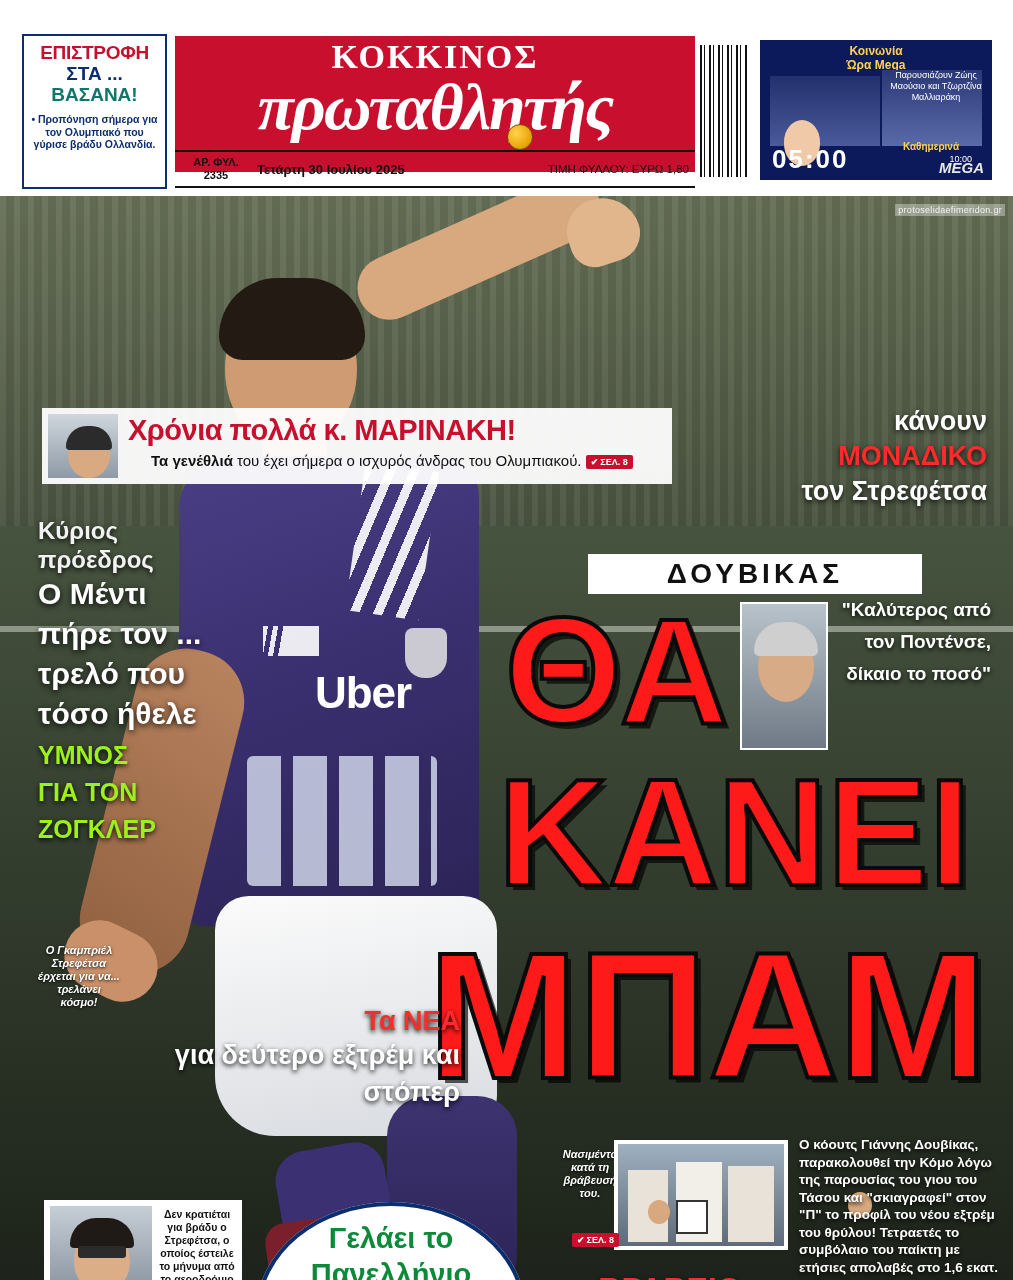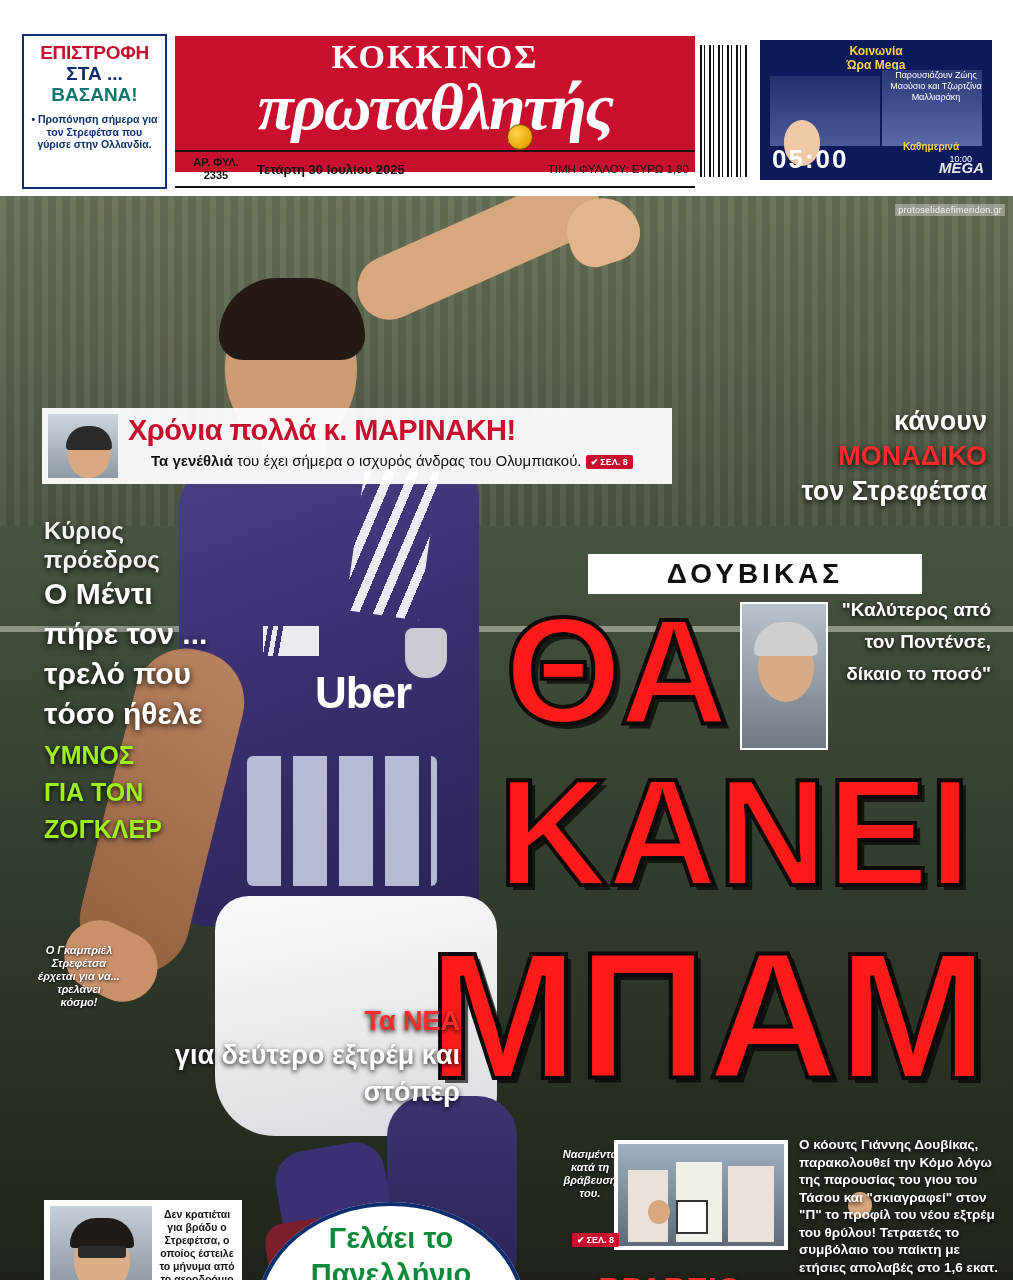--- a/index.html
+++ b/index.html
@@ -146,21 +146,21 @@
   .sel-badge .tick { color:#fff; margin-right:2px; }
 
   .tr-head {
     position:absolute; right:26px; top:208px; width:270px; text-align:right;
     color:#ffffff; font-weight:bold; font-size:27px; line-height:35px;
     text-shadow:0 2px 5px rgba(0,0,0,.8);
   }
   .tr-head .red { color:#ff2b2b; }
 
   .left-col {
-    position:absolute; left:44px; top:320px; width:170px;
+    position:absolute; left:38px; top:320px; width:170px;
   }
   .lc-small { color:#f2f2f2; font-size:24px; font-weight:bold; line-height:29px; text-shadow:0 2px 5px rgba(0,0,0,.9);}
   .lc-big { color:#ffffff; font-size:30px; font-weight:bold; line-height:40px; text-shadow:0 2px 6px rgba(0,0,0,.9); }
   .lc-green { color:#9ef01a; font-size:25px; font-weight:bold; line-height:31px; text-shadow:0 2px 5px rgba(0,0,0,.9); margin-top:6px;}
   .lc-caption {
     position:absolute; left:38px; top:748px; width:82px; color:#ffffff;
     font-size:11px; line-height:13px; font-style:italic; font-weight:bold;
     text-align:center; text-shadow:0 1px 3px rgba(0,0,0,.9);
   }
 
@@ -241,21 +241,21 @@
 </style>
 </head>
 <body>
 
 <div class="masthead">
 
   <div class="mh-left">
     <div class="l1">ΕΠΙΣΤΡΟΦΗ</div>
     <div class="l2">ΣΤΑ ...</div>
     <div class="l3">ΒΑΣΑΝΑ!</div>
-    <div class="sub">• Προπόνηση σήμερα για τον Στρεφέτσα που γύρισε στην Ολλανδία.</div>
+    <div class="sub">• Προπόνηση σήμερα για τον Ολυμπιακό που γύρισε βράδυ Ολλανδία.</div>
   </div>
 
   <div class="mh-center">
     <div class="mh-kokkinos">ΚΟΚΚΙΝΟΣ</div>
     <div class="mh-proto">πρωταθλητής</div>
     <div class="mh-ball"></div>
   </div>
 
   <div class="mh-infobar">
     <div class="mh-issue">

